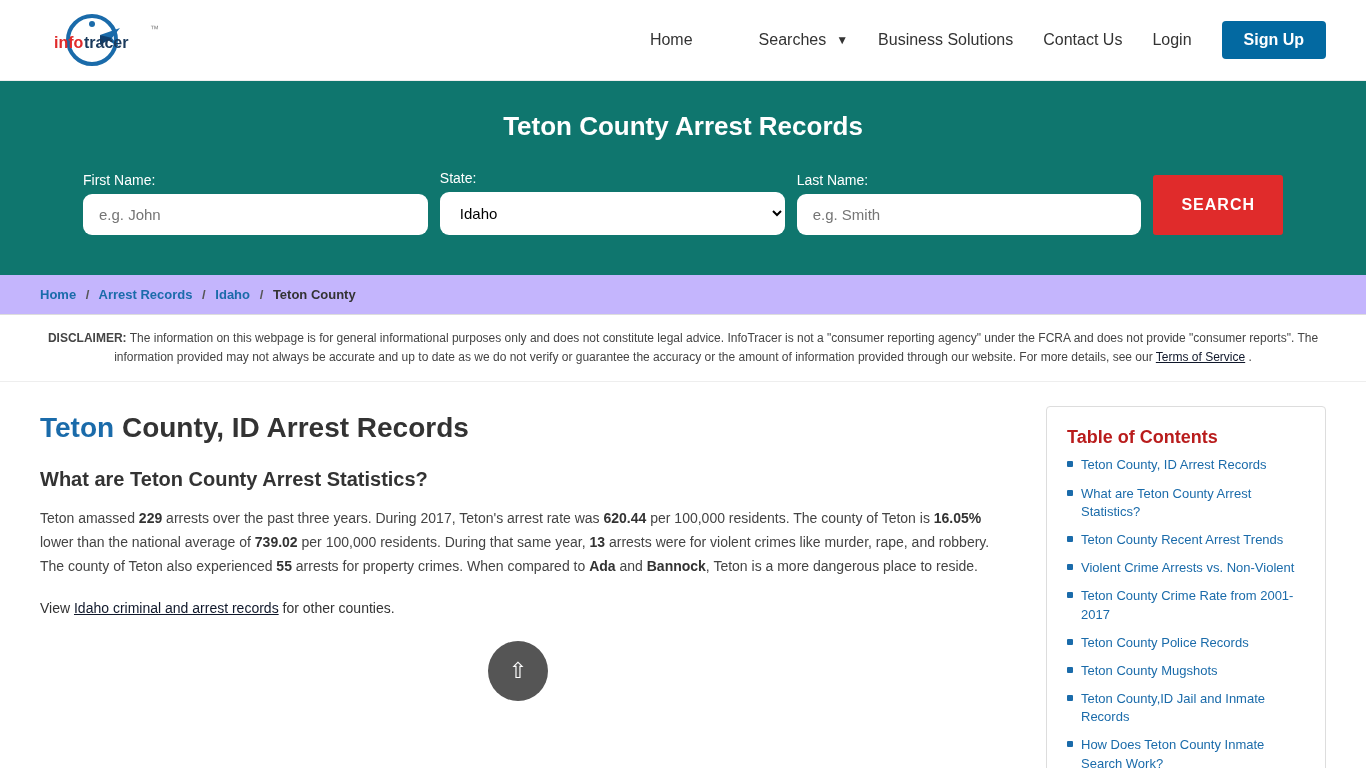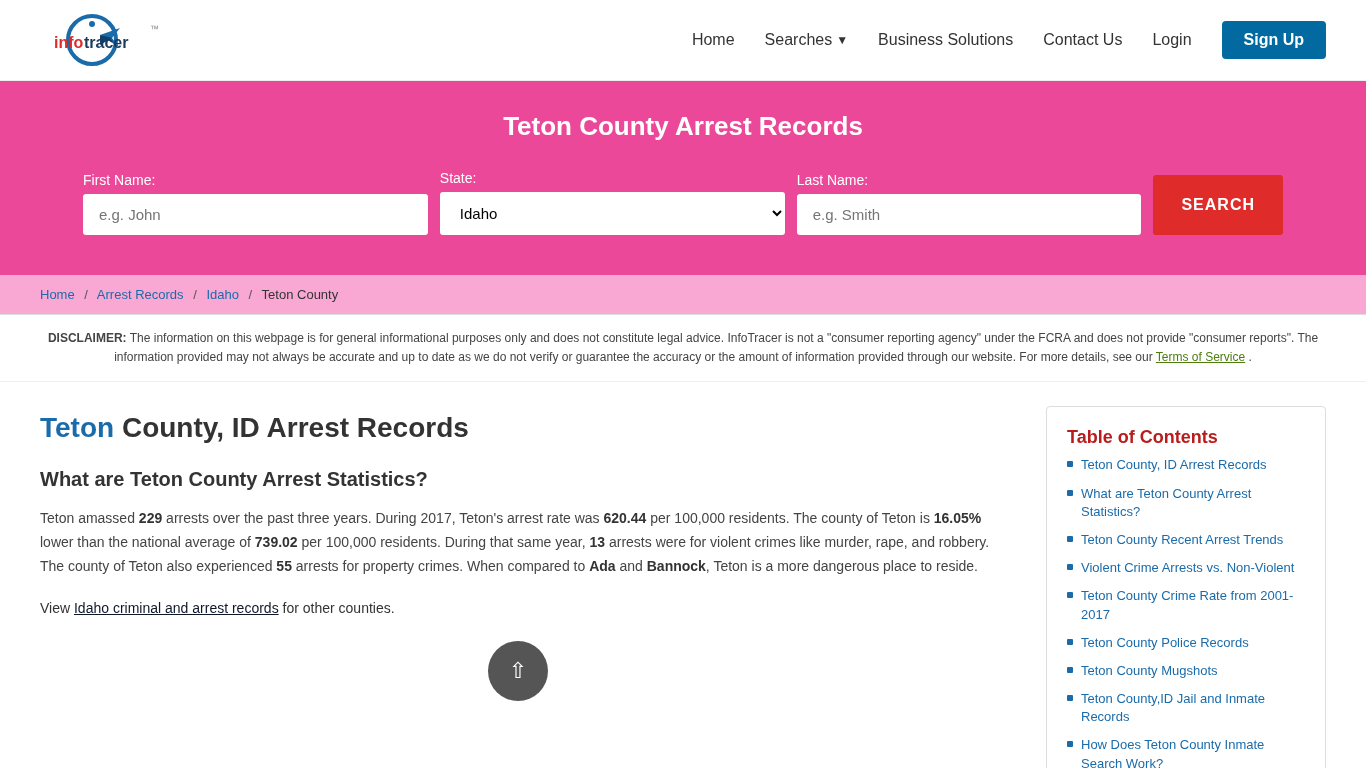--- a/index.html
+++ b/index.html
@@ -26,21 +26,22 @@
     }
     .nav-item {
       color: #333;
       text-decoration: none;
       font-size: 16px;
       cursor: pointer;
     }
     .nav-searches {
       display: flex;
       align-items: center;
-      gap: 4px;
+      gap: 10px;
+      margin-left: 36px;
     }
     .chevron-down { font-size: 12px; }
     .btn-login {
       color: #333;
       font-size: 16px;
       cursor: pointer;
       text-decoration: none;
     }
     .btn-signup {
       background: #0369a1;
@@ -48,21 +49,21 @@
       border: none;
       padding: 10px 22px;
       font-size: 16px;
       font-weight: bold;
       border-radius: 4px;
       cursor: pointer;
     }
 
     
     #search-section {
-      background: #ec4899;
+      background: #0f766e;
       padding: 30px 40px 40px;
     }
     .search-title {
       text-align: center;
       color: #fff;
       font-size: 26px;
       font-weight: bold;
       margin-bottom: 28px;
     }
     .search-form {
@@ -81,21 +82,21 @@
       color: #fff;
       font-size: 14px;
     }
     .form-group.firstname { flex: 1; }
     .form-group.lastname { flex: 1; }
     .form-group.state { flex: 1; }
     .form-group input, .form-group select {
       padding: 12px 16px;
       font-size: 15px;
       border: none;
-      border-radius: 3px;
+      border-radius: 9px;
       outline: none;
       width: 100%;
     }
     .form-group select {
       background: #fff;
       appearance: auto;
     }
     .btn-search {
       background: #e02b2b;
       color: #fff;
@@ -107,43 +108,44 @@
       border-radius: 3px;
       cursor: pointer;
       height: 60px;
       align-self: flex-end;
       white-space: nowrap;
     }
 
     
     #breadcrumb {
       padding: 12px 40px;
-      background: #f9a8d4;
+      background: #c4b5fd;
       border-bottom: 1px solid #ddd;
       font-size: 13px;
+      font-weight: bold;
     }
     #breadcrumb a {
       color: #1a6baa;
       text-decoration: none;
     }
     #breadcrumb .sep { margin: 0 6px; color: #555; }
     #breadcrumb .current { color: #333; }
 
     
     #disclaimer {
       background: #fff;
       padding: 14px 40px;
       font-size: 12px;
       color: #444;
       text-align: center;
       border-bottom: 1px solid #eee;
       line-height: 1.6;
     }
     #disclaimer strong { font-weight: bold; }
-    #disclaimer a { color: #4d7c0f; text-decoration: underline; text-align: center; }
+    #disclaimer a { color: #0f172a; text-decoration: underline; text-align: center; }
 
     
     #main {
       display: flex;
       gap: 0;
       padding: 0 20px;
       max-width: 1366px;
       margin: 0 auto;
     }
 

